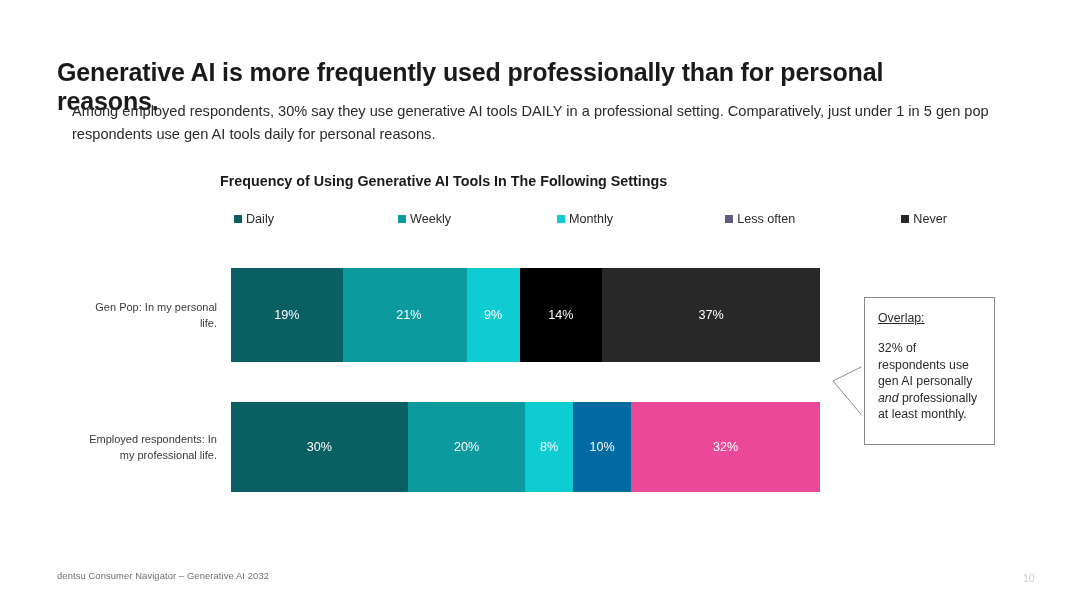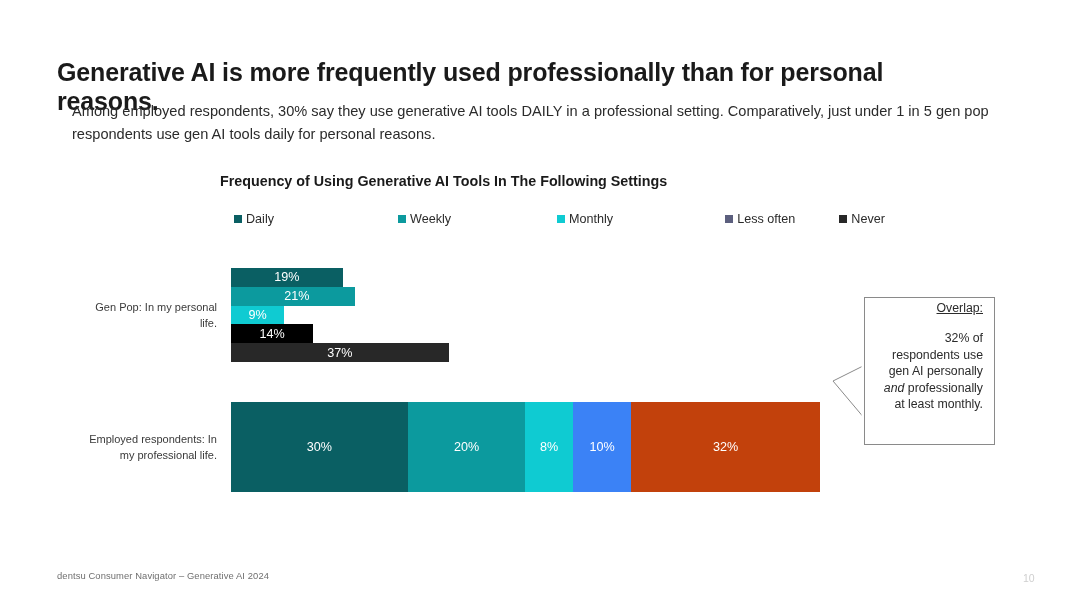--- a/index.html
+++ b/index.html
@@ -90,36 +90,35 @@
     align-items: center;
     justify-content: center;
     color: #ffffff;
     font-size: 12.6px;
     height: 100%;
     overflow: hidden;
     white-space: nowrap;
   }
 
   #row-genpop { left: 86px; top: 268px; height: 94px; }
-  #row-genpop .bar { width: 589px; flex-direction: column; }
+  #row-genpop .bar { width: 589px; }
   #row-employed { left: 86px; top: 402px; height: 90px; }
   #row-employed .bar { width: 589px; }
 
   
   .callout {
     position: absolute;
     left: 864px; top: 297px;
     width: 131px; height: 148px;
     border: 1px solid #8a8a8a;
     background: #ffffff;
-    padding: 2px 11px 10px 13px;
+    padding: 12px 11px 10px 13px;
     font-size: 12.3px;
     line-height: 16.4px;
     color: #2b2b2b;
-    text-align: right;
   }
   .callout-title {
     text-decoration: underline;
     margin-bottom: 14px;
     display: block;
   }
   .callout-body { display: block; }
   .callout-body .em { font-style: italic; }
   .callout-tail {
     position: absolute;
@@ -162,21 +161,21 @@
         <span>Weekly</span>
       </div>
       <div class="legend-item" style="margin-left: 106px;">
         <span class="legend-swatch" style="background: rgb(15, 203, 210);"></span>
         <span>Monthly</span>
       </div>
       <div class="legend-item" style="margin-left: 112px;">
         <span class="legend-swatch" style="background: rgb(92, 95, 126);"></span>
         <span>Less often</span>
       </div>
-      <div class="legend-item" style="margin-left: 44px;">
+      <div class="legend-item" style="margin-left: 106px;">
         <span class="legend-swatch" style="background: rgb(40, 40, 40);"></span>
         <span>Never</span>
       </div>
     </div>
 
   <div class="plot">
 
     <div class="row" id="row-genpop">
       <div class="row-label">Gen Pop: In my personal life.</div>
       <div class="bar">
@@ -203,37 +202,37 @@
       <div class="bar">
           <div class="seg" style="background: rgb(10, 95, 99); width: 30%;">
             <span>30%</span>
           </div>
           <div class="seg" style="background: rgb(12, 154, 158); width: 20%;">
             <span>20%</span>
           </div>
           <div class="seg" style="background: rgb(15, 203, 210); width: 8%;">
             <span>8%</span>
           </div>
-          <div class="seg" style="background: #3b82f6; width: 10%;">
+          <div class="seg" style="background: #0369a1; width: 10%;">
             <span>10%</span>
           </div>
-          <div class="seg" style="background: #c2410c; width: 32%;">
+          <div class="seg" style="background: #ec4899; width: 32%;">
             <span>32%</span>
           </div>
         </div>
     </div>
 
   </div>
 
   <svg class="callout-tail" viewBox="0 0 34 56" preserveAspectRatio="none">
     <polygon points="33,1 1,17 33,55" fill="#ffffff" stroke="#8a8a8a" stroke-width="1"></polygon>
     <line x1="31" y1="1" x2="31" y2="55" stroke="#ffffff" stroke-width="3"></line>
   </svg>
 
   <div class="callout">
     <span class="callout-title">Overlap:</span>
     <span class="callout-body"><span>32% of respondents use gen AI personally </span><span class="em">and</span><span> professionally at least monthly.</span></span>
   </div>
 
-  <div class="footer-note">dentsu Consumer Navigator –  Generative AI 2024</div>
+  <div class="footer-note">dentsu Consumer Navigator –  Generative AI 2032</div>
   <div class="page-num">10</div>
 
 </div>
 
 </body></html>

